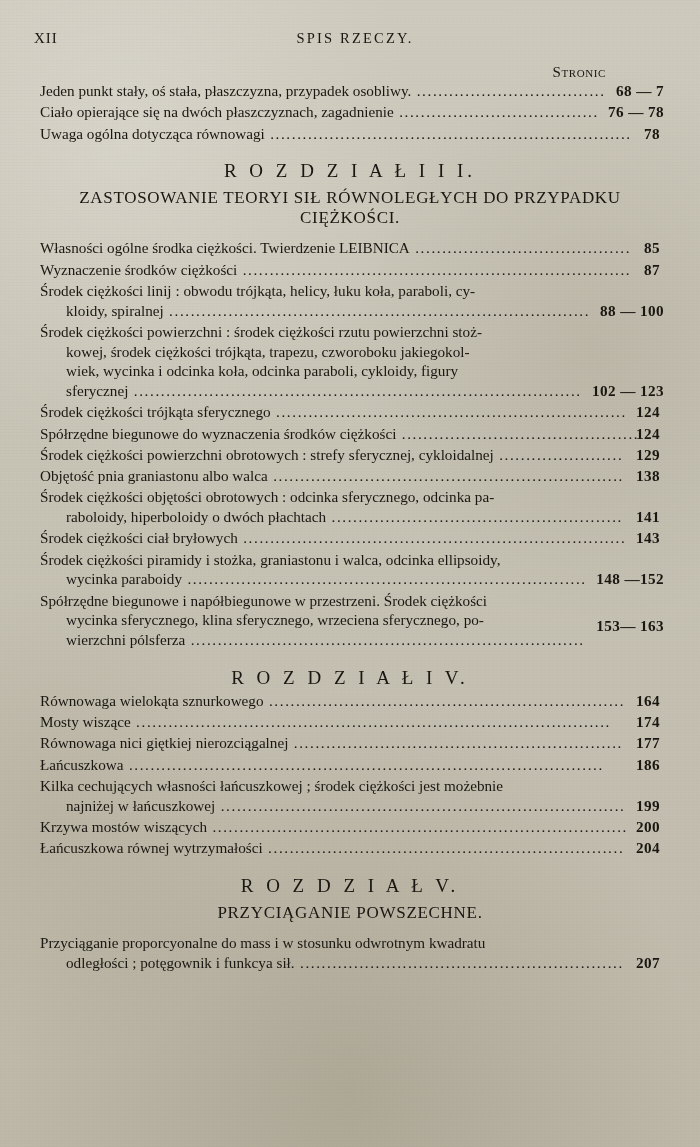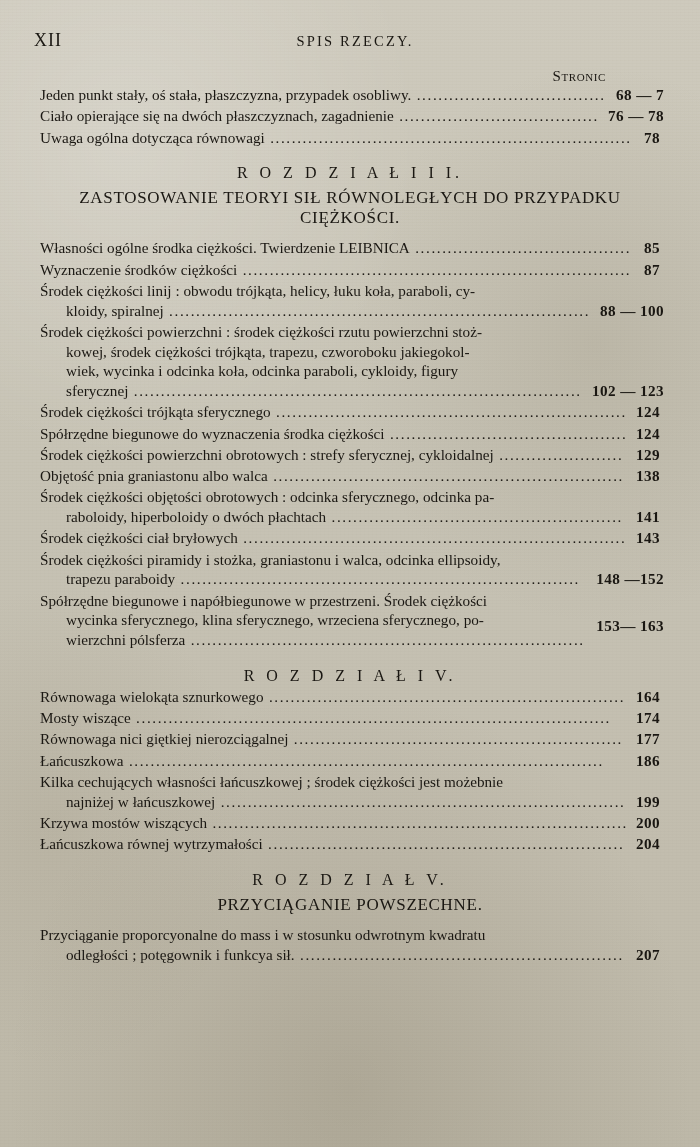--- a/index.html
+++ b/index.html
@@ -43,21 +43,21 @@
   }
 
   .head-row {
     display: flex;
     align-items: baseline;
     font-size: 14.5px;
     letter-spacing: .5px;
   }
   .folio {
     width: 120px;
-    font-size: 18px;
+    font-size: 15px;
     letter-spacing: 1px;
   }
   .head-title {
     flex: 1;
     text-align: center;
     letter-spacing: 2.2px;
     font-size: 14.5px;
     padding-right: 110px;
   }
   .stronic {
@@ -97,21 +97,21 @@
     position: absolute;
     right: 6px;
     font-weight: 600;
     letter-spacing: .4px;
   }
   .pg.wide { right: 2px; }
 
   .chapter {
     text-align: center;
     letter-spacing: 4px;
-    font-size: 16px;
+    font-size: 19px;
     margin: 17px 0 2px 0;
   }
   .chapter-sub {
     text-align: center;
     font-size: 17px;
     letter-spacing: .7px;
     font-variant: small-caps;
     margin: 6px 0 10px 0;
   }
 </style>
@@ -155,38 +155,38 @@
       <li class="entry">
         <span class="ln"><span class="txt">Środek ciężkości powierzchni : środek ciężkości rzutu powierzchni stoż-</span></span>
         <span class="ln wrap"><span class="txt">kowej, środek ciężkości trójkąta, trapezu, czworoboku jakiegokol-</span></span>
         <span class="ln wrap"><span class="txt">wiek, wycinka i odcinka koła, odcinka paraboli, cykloidy, figury</span></span>
         <span class="ln wrap"><span class="txt">sferycznej</span><span class="dots"> ...................................................................................</span><span class="pg wide" style="top: 59.4px;">102 — 123</span></span>
       </li>
       <li class="entry">
         <span class="ln"><span class="txt">Środek ciężkości trójkąta sferycznego</span><span class="dots"> .................................................................</span><span class="pg" style="top: 0px;">124</span></span>
       </li>
       <li class="entry">
-        <span class="ln"><span class="txt">Spółrzędne biegunowe do wyznaczenia środka ciężkości</span><span class="dots"> ............................................</span><span class="pg" style="top: 0px;">124</span></span>
+        <span class="ln"><span class="txt">Spółrzędne biegunowe do wyznaczenia środków ciężkości</span><span class="dots"> ............................................</span><span class="pg" style="top: 0px;">124</span></span>
       </li>
       <li class="entry">
         <span class="ln"><span class="txt">Środek ciężkości powierzchni obrotowych : strefy sferycznej, cykloidalnej</span><span class="dots"> .......................</span><span class="pg" style="top: 0px;">129</span></span>
       </li>
       <li class="entry">
         <span class="ln"><span class="txt">Objętość pnia graniastonu albo walca</span><span class="dots"> .................................................................</span><span class="pg" style="top: 0px;">138</span></span>
       </li>
       <li class="entry">
         <span class="ln"><span class="txt">Środek ciężkości objętości obrotowych : odcinka sferycznego, odcinka pa-</span></span>
         <span class="ln wrap"><span class="txt">raboloidy, hiperboloidy o dwóch płachtach</span><span class="dots"> ......................................................</span><span class="pg" style="top: 19.8px;">141</span></span>
       </li>
       <li class="entry">
         <span class="ln"><span class="txt">Środek ciężkości ciał bryłowych</span><span class="dots"> .......................................................................</span><span class="pg" style="top: 0px;">143</span></span>
       </li>
       <li class="entry">
         <span class="ln"><span class="txt">Środek ciężkości piramidy i stożka, graniastonu i walca, odcinka ellipsoidy,</span></span>
-        <span class="ln wrap"><span class="txt">trapezu paraboidy</span><span class="dots"> ..........................................................................</span><span class="pg wide" style="top: 19.8px;">148 —152</span></span>
+        <span class="ln wrap"><span class="txt">wycinka paraboidy</span><span class="dots"> ..........................................................................</span><span class="pg wide" style="top: 19.8px;">148 —152</span></span>
       </li>
       <li class="entry">
         <span class="ln"><span class="txt">Spółrzędne biegunowe i napółbiegunowe w przestrzeni. Środek ciężkości</span></span>
         <span class="ln wrap"><span class="txt">wycinka sferycznego, klina sferycznego, wrzeciena sferycznego, po-</span></span>
         <span class="ln wrap"><span class="txt">wierzchni pólsferza</span><span class="dots"> .........................................................................</span><span class="pg wide" style="top: 25px;">153— 163</span></span>
       </li>
       <li class="chapter" style="list-style: none;">R O Z D Z I A Ł   I V.</li>
       <li class="entry">
         <span class="ln"><span class="txt">Równowaga wielokąta sznurkowego</span><span class="dots"> ..................................................................</span><span class="pg" style="top: 0px;">164</span></span>
       </li>

